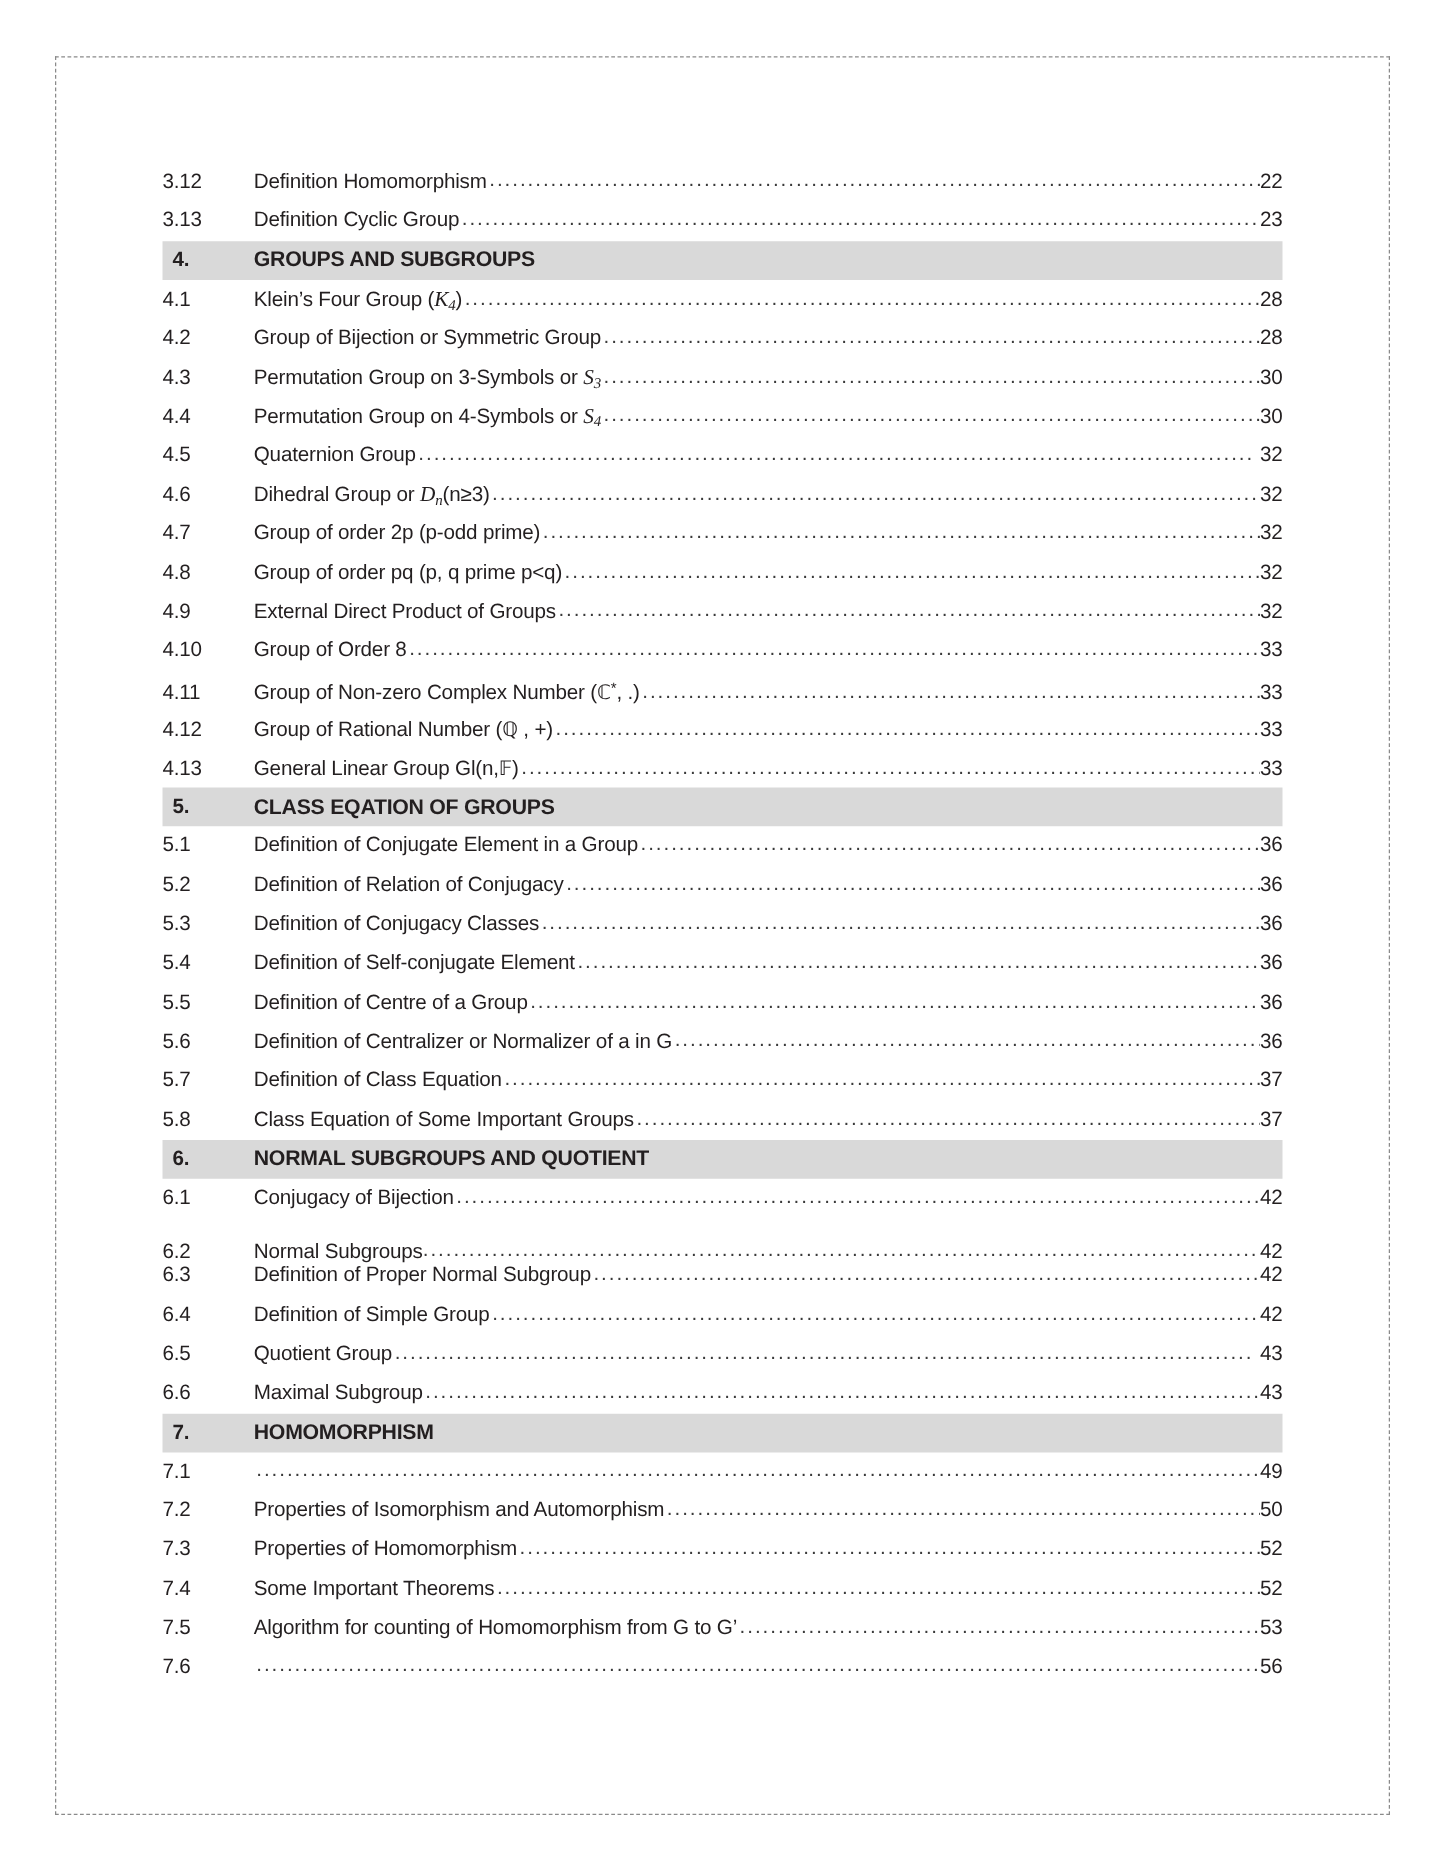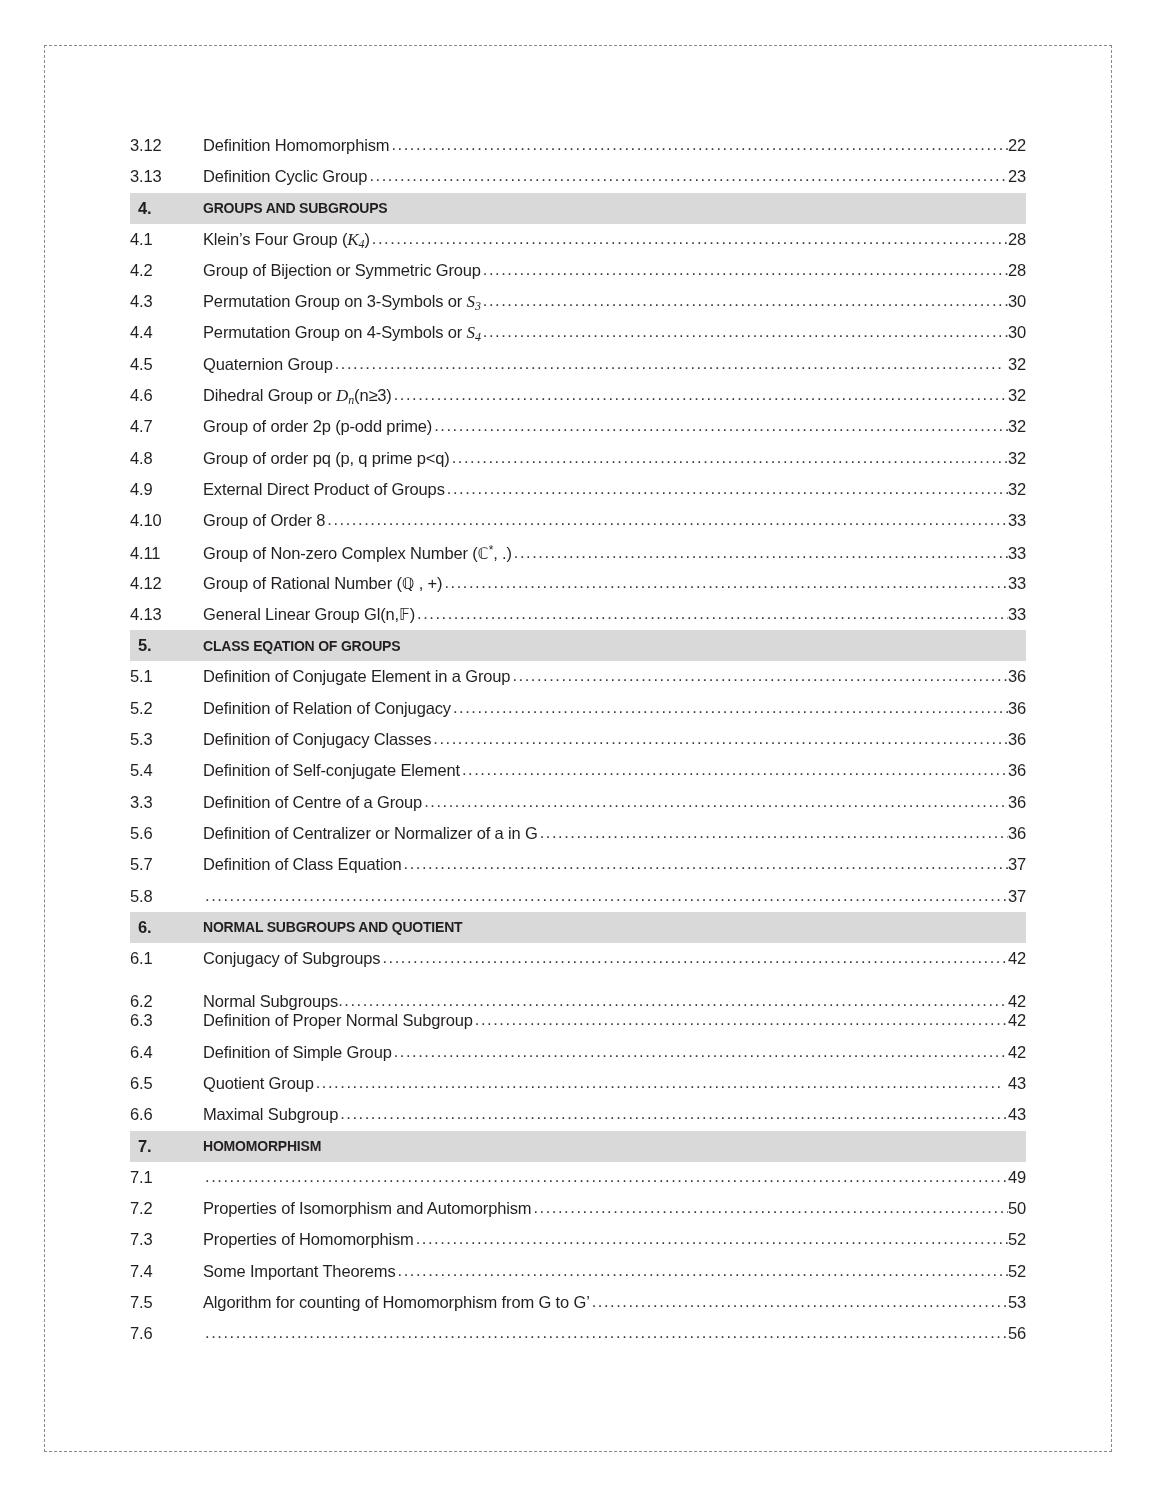--- a/index.html
+++ b/index.html
@@ -54,21 +54,21 @@
   }
   .section-num {
     width: 73px;
     padding-left: 8px;
     box-sizing: border-box;
     font-size: 16.5px;
     font-weight: bold;
     letter-spacing: -0.1px;
   }
   .section-title {
-    font-size: 14px;
+    font-size: 17px;
     font-weight: bold;
     letter-spacing: -0.2px;
     white-space: nowrap;
   }
 
   
   .entry-row {
     display: flex;
     align-items: baseline;
     height: 31.3px;
@@ -251,49 +251,50 @@
         <div class="leader">...................................................................................................................................................................................</div>
         <div class="entry-page">36</div>
       </div>
       <div class="entry-row">
         <div class="entry-num">5.4</div>
         <div class="entry-title">Definition of Self-conjugate Element</div>
         <div class="leader">...................................................................................................................................................................................</div>
         <div class="entry-page">36</div>
       </div>
       <div class="entry-row">
-        <div class="entry-num">3.3</div>
+        <div class="entry-num">5.5</div>
         <div class="entry-title">Definition of Centre of a Group</div>
         <div class="leader">...................................................................................................................................................................................</div>
         <div class="entry-page">36</div>
       </div>
       <div class="entry-row">
         <div class="entry-num">5.6</div>
         <div class="entry-title">Definition of Centralizer or Normalizer of a in G</div>
         <div class="leader">...................................................................................................................................................................................</div>
         <div class="entry-page">36</div>
       </div>
       <div class="entry-row">
         <div class="entry-num">5.7</div>
         <div class="entry-title">Definition of Class Equation</div>
         <div class="leader">...................................................................................................................................................................................</div>
         <div class="entry-page">37</div>
       </div>
       <div class="entry-row">
         <div class="entry-num">5.8</div>
+        <div class="entry-title">Class Equation of Some Important Groups </div>
         <div class="leader">...................................................................................................................................................................................</div>
         <div class="entry-page">37</div>
       </div>
       <div class="section-row">
         <div class="section-num">6.</div>
         <div class="section-title">NORMAL SUBGROUPS AND QUOTIENT</div>
       </div>
       <div class="entry-row">
         <div class="entry-num">6.1</div>
-        <div class="entry-title">Conjugacy of Subgroups</div>
+        <div class="entry-title">Conjugacy of Bijection</div>
         <div class="leader">...................................................................................................................................................................................</div>
         <div class="entry-page">42</div>
       </div>
       <div class="entry-row">
         <div class="entry-num">6.2</div>
         <div class="entry-title" style="margin-right: 0px; margin-top: 12px;">Normal Subgroups</div>
         <div class="leader" style="margin-left: 0px;">...................................................................................................................................................................................</div>
         <div class="entry-page">42</div>
       </div>
       <div class="entry-row">

